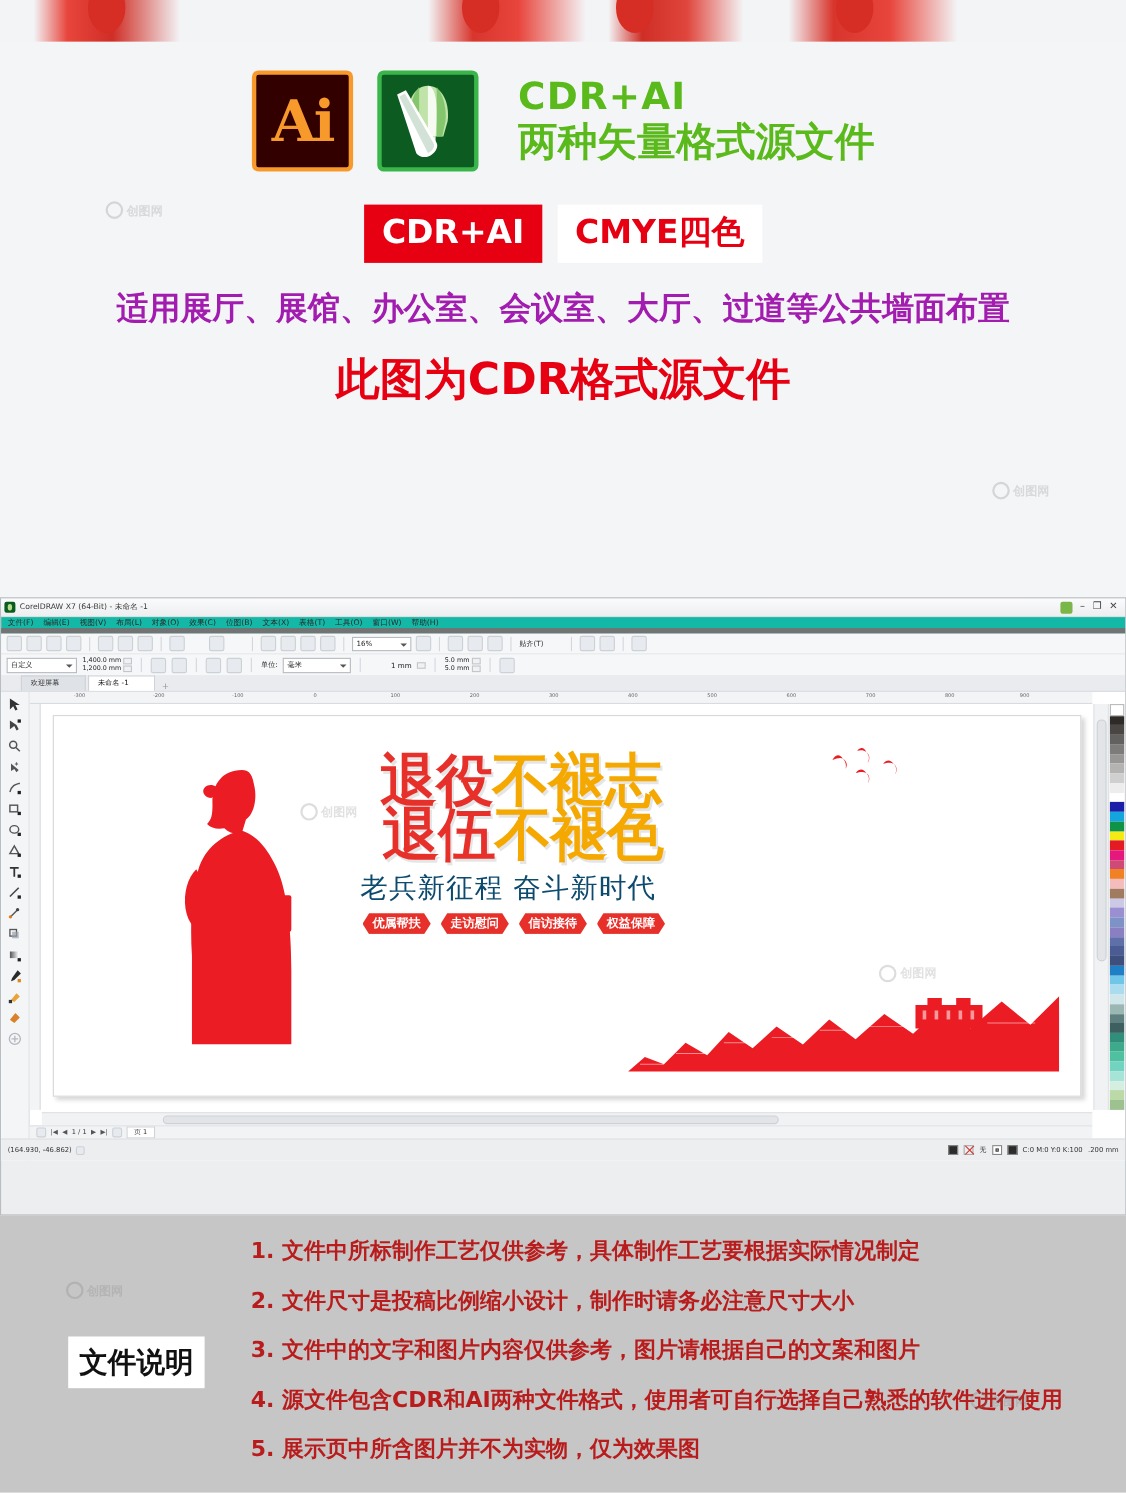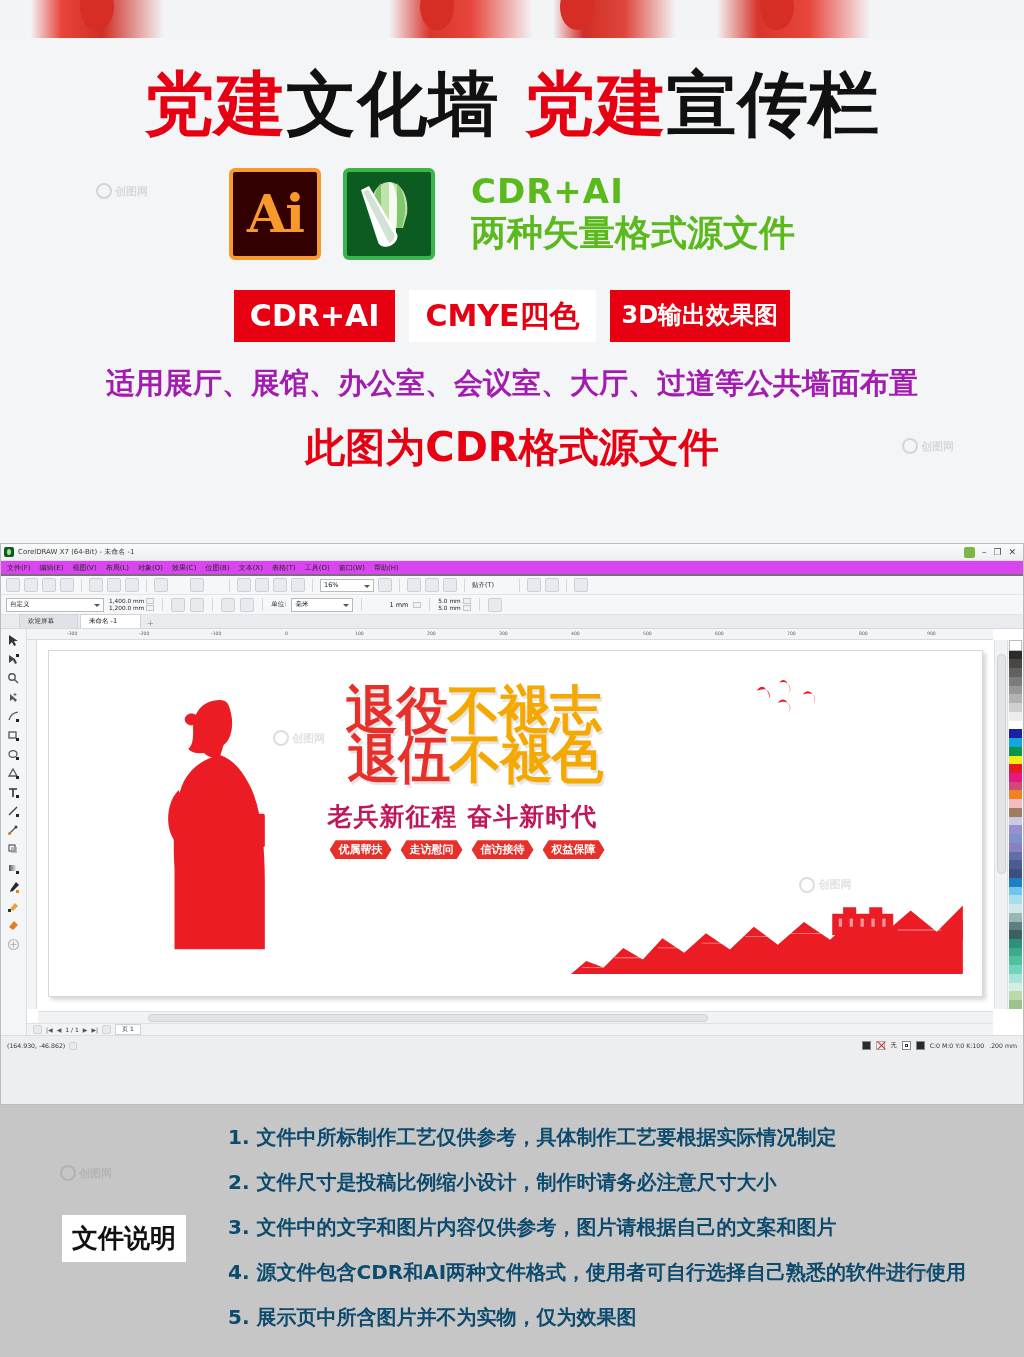--- a/index.html
+++ b/index.html
@@ -106,21 +106,21 @@
   .app-logo:after {
     content:""; position:absolute; left:3px; top:2px; width:4px; height:6px;
     background:#b7dc8a; border-radius: 50% 50% 40% 40%;
   }
   .title-text { white-space: nowrap; }
   .win-ctrls { margin-left: auto; display: flex; gap: 7px; align-items: center;
     font-size: 9px; color: #444; padding-right: 4px; }
   .win-ctrls .cbox { width: 11px; height: 11px; background:#7ab648; border-radius:2px;}
 
   .menubar {
-    height: 15px; background: #d946ef; border-bottom: 2px solid #737373;
+    height: 15px; background: #14b8a6; border-bottom: 5px solid #737373;
     display: flex; align-items: center; padding-left: 6px; gap: 9px;
     font-size: 7px; color: #2a2a2a;
   }
   .menubar span { white-space: nowrap; cursor: default; }
 
   .toolbar1 {
     height: 19px; background: #f6f7f8; border-bottom: 1px solid #e2e4e7;
     display: flex; align-items: center; padding-left: 5px; gap: 4px;
   }
   .tb-ico {
@@ -135,21 +135,21 @@
     position: relative;
   }
   .zoom-combo:after{content:"";position:absolute;right:3px;top:5px;border-left:3px solid transparent;border-right:3px solid transparent;border-top:3px solid #555;}
   .tb-label { font-size: 6.5px; color:#333; white-space:nowrap; }
 
   .toolbar2 {
     height: 20px; background: #f6f7f8; border-bottom: 1px solid #e2e4e7;
     display: flex; align-items: center; padding-left: 5px; gap: 5px;
   }
   .preset-combo{
-    width:98px;height:14px;background:#fff;border:1px solid #b6bbc0;
+    width:64px;height:14px;background:#fff;border:1px solid #b6bbc0;
     font-size:6.5px;display:flex;align-items:center;padding-left:3px;color:#222;position:relative;
   }
   .preset-combo:after{content:"";position:absolute;right:3px;top:5px;border-left:3px solid transparent;border-right:3px solid transparent;border-top:3px solid #555;}
   .dim-box{display:flex;flex-direction:column;gap:1px;font-size:5.8px;color:#222;}
   .dim-box div{display:flex;align-items:center;gap:2px;white-space:nowrap;}
   .spinner{width:8px;height:6px;border:1px solid #c3c7cc;background:#f0f1f3;}
   .unit-combo{
     width:62px;height:14px;background:#fff;border:1px solid #b6bbc0;
     font-size:6.5px;display:flex;align-items:center;padding-left:3px;color:#222;position:relative;
   }
@@ -211,22 +211,22 @@
   .hl-line {
     font-size: 52px; font-weight: 900; line-height: .95; white-space: nowrap;
     letter-spacing: -1px;
     text-shadow: 2px 3px 0 rgba(0,0,0,.10);
     margin-left: 26px;
   }
   .hl-line .r { color:#e8302a; }
   .hl-line .o { color:#f5a800; }
   .hl-line.l2 { margin-left: 28px; }
   .subline {
-    margin-top: 16px; margin-left: 8px;
-    font-size: 25px; font-weight: 700; color:#be185d; white-space:nowrap;
+    margin-top: 6px; margin-left: 8px;
+    font-size: 25px; font-weight: 400; color:#0c4a6e; white-space:nowrap;
     letter-spacing: 1px;
   }
   .tagrow { display:flex; gap: 9px; margin-top: 7px; margin-left: 10px; }
   .tag {
     background:#e8302a; color:#fff; font-size: 11px; font-weight:700;
     padding: 2px 9px; white-space:nowrap;
     clip-path: polygon(6px 0, calc(100% - 6px) 0, 100% 50%, calc(100% - 6px) 100%, 6px 100%, 0 50%);
   }
   .birds { position:absolute; right:14%; top:8%; width:14%; height:12%; }
   .wall { position:absolute; right:2%; bottom:6%; width:42%; height:26%; }
@@ -278,21 +278,21 @@
   }
   .desc-label {
     position: absolute; left: 62px; top: 110px;
     background: #fff; color: #111; font-size: 26px; font-weight: 800;
     padding: 6px 10px; white-space: nowrap;
   }
   .desc-list {
     position: absolute; left: 228px; top: 22px; right: 20px;
   }
   .desc-item {
-    font-size: 20px; color: #0c4a6e; font-weight: 600;
+    font-size: 20px; color: #b91c1c; font-weight: 600;
     line-height: 1.0; margin-bottom: 25px; white-space: nowrap;
   }
 
   
   .wm {
     position:absolute; color: rgba(120,120,120,.22); font-size: 11px;
     font-weight:700; pointer-events:none; display:flex; align-items:center; gap:3px;
   }
   .wm .ring{width:16px;height:16px;border-radius:50%;border:2px solid rgba(120,120,120,.25);}
 </style>
@@ -301,23 +301,20 @@
 
 <div class="top-decor">
   <div class="lantern" style="left:80px"></div>
   <div class="lantern" style="left:420px"></div>
   <div class="lantern" style="left:560px"></div>
   <div class="lantern" style="left:760px"></div>
 </div>
 
 <div class="promo">
 
-  <div class="promo-title">
-    <span class="red">党建</span><span class="blk">文化墙</span><span class="blk">  </span><span class="red">党建</span><span class="blk">宣传栏</span>
-  </div>
 
   <div class="fmt-row">
     <div class="ai-icon">Ai</div>
     <div class="cdr-icon">
       <svg width="76" height="76" viewBox="0 0 76 76" aria-hidden="true">
         <path d="M38 6 C50 6 58 20 56 38 L52 52 L24 52 L20 38 C18 20 26 6 38 6 Z" fill="#bfe3a8"></path>
         <path d="M38 6 C44 6 47 20 46 38 L45 52 L38 52 Z" fill="#ffffff" opacity=".85"></path>
         <path d="M30 7 C24 14 21 26 22 38 L25 52 L30 52 Z" fill="#7cc267" opacity=".9"></path>
         <path d="M46 7 C52 14 55 26 54 38 L51 52 L46 52 Z" fill="#7cc267" opacity=".9"></path>
         <rect x="31" y="52" width="14" height="7" fill="#e8f3dd"></rect>
@@ -327,21 +324,20 @@
     </div>
     <div class="fmt-text">
       <div class="l1">CDR+AI</div>
       <div class="l2">两种矢量格式源文件</div>
     </div>
   </div>
 
   <div class="badges">
     <div class="badge solid">CDR+AI</div>
     <div class="badge hollow">CMYE四色</div>
-    <div class="badge solid sm">3D输出效果图</div>
   </div>
 
   <div class="scene-line">适用展厅、展馆、办公室、会议室、大厅、过道等公共墙面布置</div>
   <div class="note-line">此图为CDR格式源文件</div>
 
   <div class="wm" style="left:96px;top:145px;">
     <span class="ring"></span>
       <span>创图网</span>
   </div>
   <div class="wm" style="right:70px;top:400px;">

